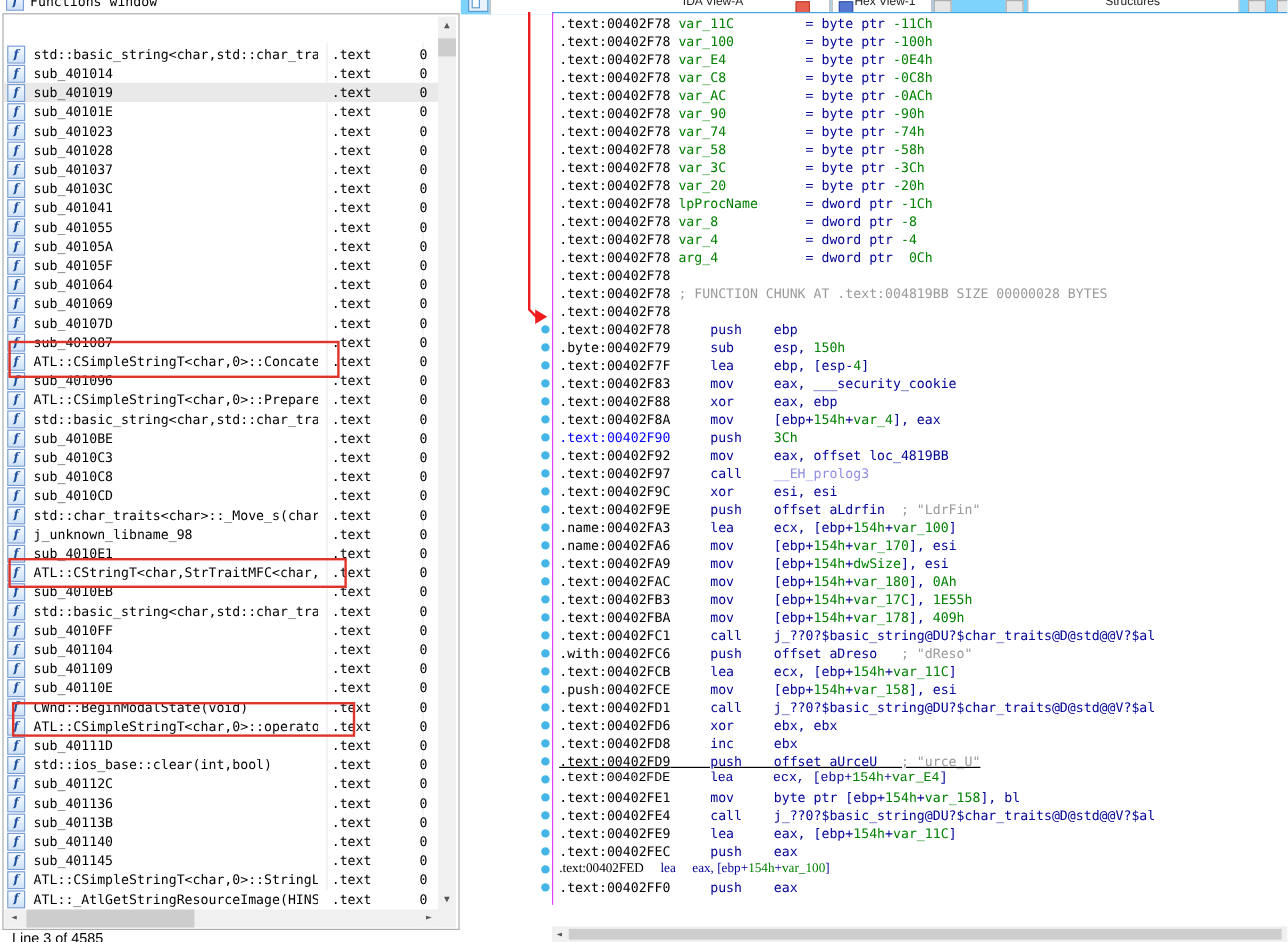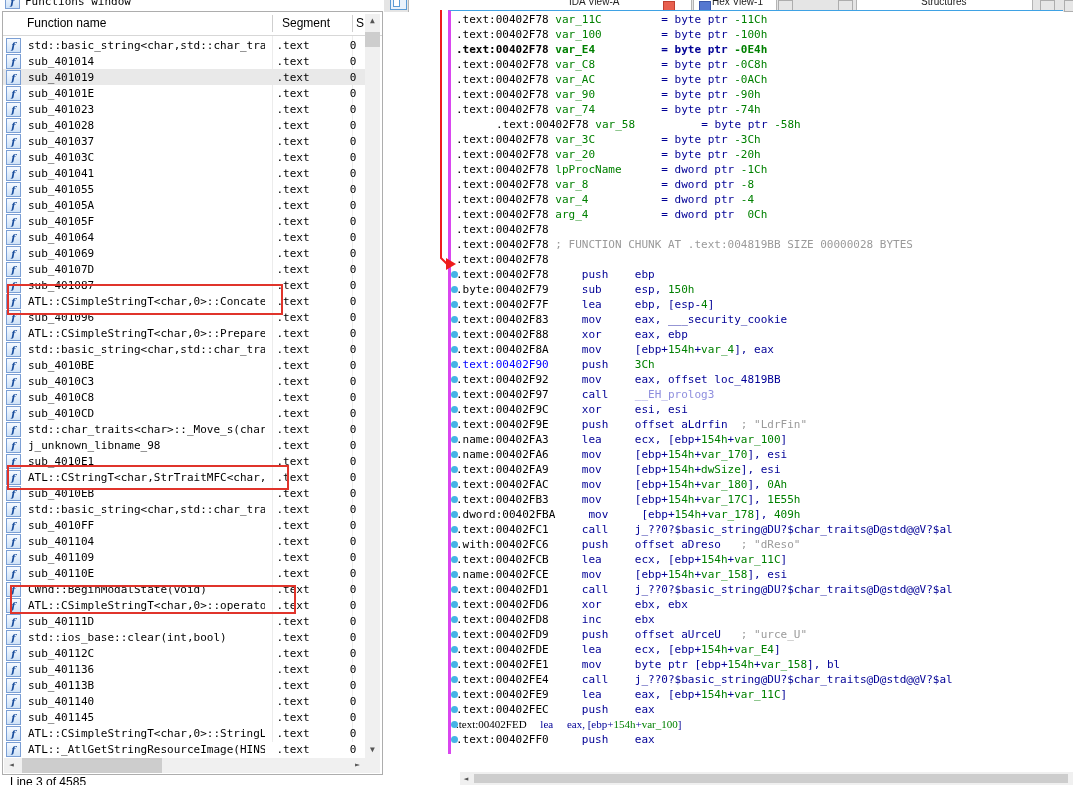--- a/index.html
+++ b/index.html
@@ -1,19 +1,19 @@
 <!DOCTYPE html>
 <html style="--code: #000096; --number: #008000; --comment: #9a9a9a; --external: #8f8fde; --curaddr: #0000ff; --dot: #45b4e6; --annot: #e0342b;"><head>
 <meta charset="utf-8">
 <style>
   html,body{margin:0;padding:0;background:#fff;}
   #root{position:relative;width:1073px;height:785px;overflow:hidden;background:#fff;
         font-family:"DejaVu Sans Mono",monospace;}
   
-  #tabbar{position:absolute;left:384px;top:0;width:689px;height:12px;background:#e5e5e5;overflow:hidden;}
+  #tabbar{position:absolute;left:384px;top:0;width:689px;height:12px;background:#7dd3fc;overflow:hidden;}
   .win-icon{position:absolute;left:6px;top:-6px;width:15px;height:14px;border:1px solid #5b9bd5;background:#eaf2fb;}
   .win-icon:before{content:"";position:absolute;left:2px;top:3px;width:5px;height:7px;border:1px solid #5b9bd5;background:#fff;}
   .tab{position:absolute;top:-2px;height:14px;background:#fff;border:1px solid #b4b4b4;}
   .tab-label{position:absolute;top:-3px;font:10px "Liberation Sans",sans-serif;color:#222;white-space:nowrap;}
   .tab-ico{position:absolute;top:2px;width:10px;height:8px;border:1px solid #999;}
   .tab-ico.red{background:#e8604f;border-color:#c04030;}
   .tab-ico.blue{background:#5577d0;border-color:#3a56a8;}
   .mini-btn{position:absolute;top:0px;width:13px;height:10px;background:#e6e6e6;border:1px solid #adadad;}
   
   #fn-title{position:absolute;left:2px;top:0;width:380px;height:11px;background:#fff;overflow:hidden;}
@@ -42,22 +42,22 @@
   .sb-btn{position:absolute;color:#555;font-size:8px;line-height:13px;text-align:center;width:15px;height:15px;background:#f0f0f0;}
   .sb-thumb{position:absolute;background:#cdcdcd;}
   #fn-vscroll{left:362px;top:2px;width:15px;height:744px;}
   #fn-hscroll{left:1px;top:746px;width:361px;height:15px;}
   #fn-corner{left:362px;top:746px;width:15px;height:15px;background:#f0f0f0;position:absolute;}
   #fn-status{position:absolute;left:10px;top:775px;font:12px "Liberation Sans",sans-serif;color:#000;}
   
   .rbox{position:absolute;border:2px solid var(--annot);background:transparent;z-index:30;}
   #arrow-svg{position:absolute;left:434px;top:8px;z-index:29;}
   
-  #asm{position:absolute;left:448px;top:10px;width:612px;height:743px;background:#fff;
-       border-left:3px solid #d946ef;border-top:1px solid #3fa2e4;overflow:hidden;}
+  #asm{position:absolute;left:460px;top:10px;width:612px;height:743px;background:#fff;
+       border-left:1px solid #d946ef;border-top:1px solid #3fa2e4;overflow:hidden;}
   .asm-line{position:absolute;left:5px;white-space:pre;font:11px "DejaVu Sans Mono",monospace;color:#000;}
   .ck{color:var(--code);} .cg{color:var(--number);} .cc{color:var(--comment);} .ce{color:var(--external);}
   .addr{color:#000;} .addr.cur{color:var(--curaddr);}
   #dots{position:absolute;left:450px;top:10px;z-index:5;}
   .dot{position:absolute;width:7px;height:7px;border-radius:50%;background:var(--dot);}
   #asm-status{position:absolute;left:460px;top:753px;width:613px;height:19px;background:#f0f0f0;
               border-top:1px solid #d9d9d9;display:flex;font:11px "DejaVu Sans Mono",monospace;color:#000;}
   #asm-status .cell1{width:70px;border-right:1px solid #c8c8c8;padding:3px 4px 0 6px;}
   #asm-status .cell2{padding:3px 8px 0 8px;white-space:nowrap;overflow:hidden;}
   #watermark{position:absolute;right:8px;top:0;line-height:19px;font:bold 14px "DejaVu Sans",sans-serif;
@@ -91,27 +91,20 @@
   </div>
 
   <div id="fn-title">
     <div class="inner">
       <span class="fi">f</span>
       <span class="ttl">Functions window</span>
     </div>
   </div>
 
   <div id="fnpanel">
-    <div id="fn-header">
-      <span class="h1">Function name</span>
-      <span class="h2">Segment</span>
-      <span class="h3">S</span>
-      <span class="hsep" style="left:269px;"></span>
-      <span class="hsep" style="left:349px;"></span>
-    </div>
     <div class="colsep" style="left:269px;"></div>
     <div class="colsep" style="left:349px;"></div>
     <div id="fn-rows">
         <div class="fn-row">
           <span class="fi">f</span>
           <span class="fn-name">std::basic_string&lt;char,std::char_trait…</span>
           <span class="fn-seg">.text</span>
           <span class="fn-start">0</span>
         </div>
         <div class="fn-row">
@@ -437,26 +430,26 @@
       <div class="dot" style="top: 681px; left: 1px;"></div>
       <div class="dot" style="top: 696px; left: 1px;"></div>
       <div class="dot" style="top: 711px; left: 1px;"></div>
       <div class="dot" style="top: 726px; left: 1px;"></div>
     </div>
 
   <div id="asm">
     <div id="asm-lines">
         <div class="asm-line" style="top: 2px;"><span class="addr">.text:00402F78</span><span class="cg"> var_11C         </span><span class="ck">= byte ptr </span><span class="cg">-11Ch</span></div>
         <div class="asm-line" style="top: 17px;"><span class="addr">.text:00402F78</span><span class="cg"> var_100         </span><span class="ck">= byte ptr </span><span class="cg">-100h</span></div>
-        <div class="asm-line" style="top: 32px; font-weight: bold;"><span class="addr">.text:00402F78</span><span class="cg"> var_E4          </span><span class="ck">= byte ptr </span><span class="cg">-0E4h</span></div>
+        <div class="asm-line" style="top: 32px;"><span class="addr">.text:00402F78</span><span class="cg"> var_E4          </span><span class="ck">= byte ptr </span><span class="cg">-0E4h</span></div>
         <div class="asm-line" style="top: 47px;"><span class="addr">.text:00402F78</span><span class="cg"> var_C8          </span><span class="ck">= byte ptr </span><span class="cg">-0C8h</span></div>
         <div class="asm-line" style="top: 62px;"><span class="addr">.text:00402F78</span><span class="cg"> var_AC          </span><span class="ck">= byte ptr </span><span class="cg">-0ACh</span></div>
         <div class="asm-line" style="top: 77px;"><span class="addr">.text:00402F78</span><span class="cg"> var_90          </span><span class="ck">= byte ptr </span><span class="cg">-90h</span></div>
         <div class="asm-line" style="top: 92px;"><span class="addr">.text:00402F78</span><span class="cg"> var_74          </span><span class="ck">= byte ptr </span><span class="cg">-74h</span></div>
-        <div class="asm-line" style="top: 107px; margin-left: 40px;"><span class="addr">.text:00402F78</span><span class="cg"> var_58          </span><span class="ck">= byte ptr </span><span class="cg">-58h</span></div>
+        <div class="asm-line" style="top: 107px;"><span class="addr">.text:00402F78</span><span class="cg"> var_58          </span><span class="ck">= byte ptr </span><span class="cg">-58h</span></div>
         <div class="asm-line" style="top: 122px;"><span class="addr">.text:00402F78</span><span class="cg"> var_3C          </span><span class="ck">= byte ptr </span><span class="cg">-3Ch</span></div>
         <div class="asm-line" style="top: 137px;"><span class="addr">.text:00402F78</span><span class="cg"> var_20          </span><span class="ck">= byte ptr </span><span class="cg">-20h</span></div>
         <div class="asm-line" style="top: 152px;"><span class="addr">.text:00402F78</span><span class="cg"> lpProcName      </span><span class="ck">= dword ptr </span><span class="cg">-1Ch</span></div>
         <div class="asm-line" style="top: 167px;"><span class="addr">.text:00402F78</span><span class="cg"> var_8           </span><span class="ck">= dword ptr </span><span class="cg">-8</span></div>
         <div class="asm-line" style="top: 182px;"><span class="addr">.text:00402F78</span><span class="cg"> var_4           </span><span class="ck">= dword ptr </span><span class="cg">-4</span></div>
         <div class="asm-line" style="top: 197px;"><span class="addr">.text:00402F78</span><span class="cg"> arg_4           </span><span class="ck">= dword ptr  </span><span class="cg">0Ch</span></div>
         <div class="asm-line" style="top: 212px;"><span class="addr">.text:00402F78</span></div>
         <div class="asm-line" style="top: 227px;"><span class="addr">.text:00402F78</span><span class="ck"> </span><span class="cc">; FUNCTION CHUNK AT .text:004819BB SIZE 00000028 BYTES</span></div>
         <div class="asm-line" style="top: 242px;"><span class="addr">.text:00402F78</span></div>
         <div class="asm-line" style="top: 257px;"><span class="addr">.text:00402F78</span><span class="ck">     push    ebp</span></div>
@@ -468,30 +461,30 @@
         <div class="asm-line" style="top: 347px;"><span class="addr cur">.text:00402F90</span><span class="ck">     push    </span><span class="cg">3Ch</span></div>
         <div class="asm-line" style="top: 362px;"><span class="addr">.text:00402F92</span><span class="ck">     mov     eax, offset loc_4819BB</span></div>
         <div class="asm-line" style="top: 377px;"><span class="addr">.text:00402F97</span><span class="ck">     call    </span><span class="ce">__EH_prolog3</span></div>
         <div class="asm-line" style="top: 392px;"><span class="addr">.text:00402F9C</span><span class="ck">     xor     esi, esi</span></div>
         <div class="asm-line" style="top: 407px;"><span class="addr">.text:00402F9E</span><span class="ck">     push    offset aLdrfin</span><span class="cc">  ; "LdrFin"</span></div>
         <div class="asm-line" style="top: 422px;"><span class="addr">.name:00402FA3</span><span class="ck">     lea     ecx, [ebp+</span><span class="cg">154h</span><span class="ck">+</span><span class="cg">var_100</span><span class="ck">]</span></div>
         <div class="asm-line" style="top: 437px;"><span class="addr">.name:00402FA6</span><span class="ck">     mov     [ebp+</span><span class="cg">154h</span><span class="ck">+</span><span class="cg">var_170</span><span class="ck">], esi</span></div>
         <div class="asm-line" style="top: 452px;"><span class="addr">.text:00402FA9</span><span class="ck">     mov     [ebp+</span><span class="cg">154h</span><span class="ck">+</span><span class="cg">dwSize</span><span class="ck">], esi</span></div>
         <div class="asm-line" style="top: 467px;"><span class="addr">.text:00402FAC</span><span class="ck">     mov     [ebp+</span><span class="cg">154h</span><span class="ck">+</span><span class="cg">var_180</span><span class="ck">], </span><span class="cg">0Ah</span></div>
         <div class="asm-line" style="top: 482px;"><span class="addr">.text:00402FB3</span><span class="ck">     mov     [ebp+</span><span class="cg">154h</span><span class="ck">+</span><span class="cg">var_17C</span><span class="ck">], </span><span class="cg">1E55h</span></div>
-        <div class="asm-line" style="top: 497px;"><span class="addr">.dword:00402FBA</span><span class="ck">     mov     [ebp+</span><span class="cg">154h</span><span class="ck">+</span><span class="cg">var_178</span><span class="ck">], </span><span class="cg">409h</span></div>
+        <div class="asm-line" style="top: 497px;"><span class="addr">.text:00402FBA</span><span class="ck">     mov     [ebp+</span><span class="cg">154h</span><span class="ck">+</span><span class="cg">var_178</span><span class="ck">], </span><span class="cg">409h</span></div>
         <div class="asm-line" style="top: 512px;"><span class="addr">.text:00402FC1</span><span class="ck">     call    j_??0?$basic_string@DU?$char_traits@D@std@@V?$al</span></div>
         <div class="asm-line" style="top: 527px;"><span class="addr">.with:00402FC6</span><span class="ck">     push    offset aDreso</span><span class="cc">   ; "dReso"</span></div>
         <div class="asm-line" style="top: 542px;"><span class="addr">.text:00402FCB</span><span class="ck">     lea     ecx, [ebp+</span><span class="cg">154h</span><span class="ck">+</span><span class="cg">var_11C</span><span class="ck">]</span></div>
-        <div class="asm-line" style="top: 557px;"><span class="addr">.name:00402FCE</span><span class="ck">     mov     [ebp+</span><span class="cg">154h</span><span class="ck">+</span><span class="cg">var_158</span><span class="ck">], esi</span></div>
+        <div class="asm-line" style="top: 557px;"><span class="addr">.push:00402FCE</span><span class="ck">     mov     [ebp+</span><span class="cg">154h</span><span class="ck">+</span><span class="cg">var_158</span><span class="ck">], esi</span></div>
         <div class="asm-line" style="top: 572px;"><span class="addr">.text:00402FD1</span><span class="ck">     call    j_??0?$basic_string@DU?$char_traits@D@std@@V?$al</span></div>
         <div class="asm-line" style="top: 587px;"><span class="addr">.text:00402FD6</span><span class="ck">     xor     ebx, ebx</span></div>
         <div class="asm-line" style="top: 602px;"><span class="addr">.text:00402FD8</span><span class="ck">     inc     ebx</span></div>
-        <div class="asm-line" style="top: 617px;"><span class="addr">.text:00402FD9</span><span class="ck">     push    offset aUrceU</span><span class="cc">   ; "urce_U"</span></div>
-        <div class="asm-line" style="top: 632px;"><span class="addr">.text:00402FDE</span><span class="ck">     lea     ecx, [ebp+</span><span class="cg">154h</span><span class="ck">+</span><span class="cg">var_E4</span><span class="ck">]</span></div>
+        <div class="asm-line" style="top: 617px; text-decoration: underline;"><span class="addr">.text:00402FD9</span><span class="ck">     push    offset aUrceU</span><span class="cc">   ; "urce_U"</span></div>
+        <div class="asm-line" style="top: 632px; font-family: Liberation Mono, monospace;"><span class="addr">.text:00402FDE</span><span class="ck">     lea     ecx, [ebp+</span><span class="cg">154h</span><span class="ck">+</span><span class="cg">var_E4</span><span class="ck">]</span></div>
         <div class="asm-line" style="top: 647px;"><span class="addr">.text:00402FE1</span><span class="ck">     mov     byte ptr [ebp+</span><span class="cg">154h</span><span class="ck">+</span><span class="cg">var_158</span><span class="ck">], bl</span></div>
         <div class="asm-line" style="top: 662px;"><span class="addr">.text:00402FE4</span><span class="ck">     call    j_??0?$basic_string@DU?$char_traits@D@std@@V?$al</span></div>
         <div class="asm-line" style="top: 677px;"><span class="addr">.text:00402FE9</span><span class="ck">     lea     eax, [ebp+</span><span class="cg">154h</span><span class="ck">+</span><span class="cg">var_11C</span><span class="ck">]</span></div>
         <div class="asm-line" style="top: 692px;"><span class="addr">.text:00402FEC</span><span class="ck">     push    eax</span></div>
         <div class="asm-line" style="top: 707px; font-family: Liberation Serif, serif;"><span class="addr">.text:00402FED</span><span class="ck">     lea     eax, [ebp+</span><span class="cg">154h</span><span class="ck">+</span><span class="cg">var_100</span><span class="ck">]</span></div>
         <div class="asm-line" style="top: 722px;"><span class="addr">.text:00402FF0</span><span class="ck">     push    eax</span></div>
       </div>
   </div>
 
 

